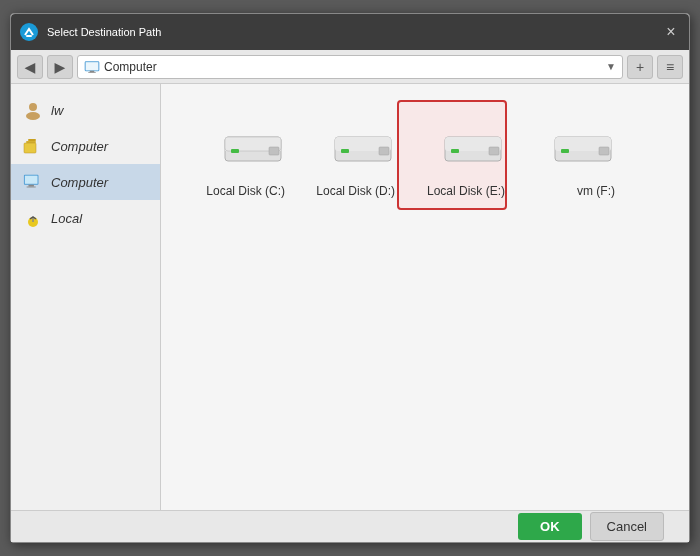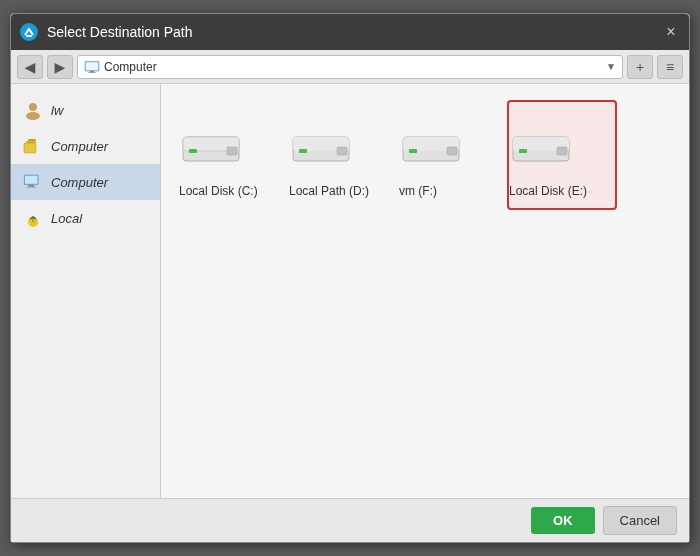--- a/index.html
+++ b/index.html
@@ -35,21 +35,21 @@
       flex-shrink: 0;
     }
     .title-bar-icon {
       width: 20px;
       height: 20px;
       margin-right: 8px;
       flex-shrink: 0;
     }
     .title-bar-text {
       flex: 1;
-      font-size: 14px;
+      font-size: 11px;
       font-weight: normal;
     }
     .title-bar-close {
       width: 20px;
       height: 20px;
       cursor: pointer;
       display: flex;
       align-items: center;
       justify-content: center;
       color: #ccc;
@@ -165,46 +165,46 @@
       display: flex;
       flex-wrap: wrap;
       align-content: flex-start;
       gap: 0;
     }
     .file-item {
       width: 110px;
       height: 110px;
       display: flex;
       flex-direction: column;
-      align-items: flex-start;
+      align-items: flex-end;
       justify-content: flex-end;
       padding-bottom: 10px;
       cursor: pointer;
       border: 2px solid transparent;
       border-radius: 4px;
       gap: 17px;
     }
     .file-item.selected {
       border: 2px solid #cc3333;
       background: #f8e8e8;
     }
     .file-item-label {
       font-size: 12px;
       color: #333;
       text-align: center;
     }
     
     .bottom-bar {
-      height: 44px;
+      height: 32px;
       background: #e8e8e8;
       border-top: 1px solid #ccc;
       display: flex;
       align-items: center;
       justify-content: flex-end;
-      padding: 0 12px;
+      padding: 0 25px;
       gap: 8px;
       flex-shrink: 0;
     }
     .btn-ok {
       background: #2ea84a;
       color: #fff;
       border: none;
       border-radius: 3px;
       padding: 6px 22px;
       font-size: 13px;
@@ -328,44 +328,44 @@
       </div>
 
       <div class="file-item">
         <svg width="64" height="38" viewBox="0 0 64 38">
           <rect x="4" y="8" width="56" height="24" rx="3" fill="#e0e0e0"></rect>
           <rect x="4" y="8" width="56" height="24" rx="3" fill="none" stroke="#b0b0b0" stroke-width="1"></rect>
           <rect x="4" y="8" width="56" height="14" rx="3" fill="#e8e8e8"></rect>
           <rect x="10" y="20" width="8" height="4" rx="1" fill="#44bb44"></rect>
           <rect x="48" y="18" width="10" height="8" rx="1" fill="#c0c0c0" stroke="#a0a0a0" stroke-width="0.5"></rect>
         </svg>
-        <span class="file-item-label">Local Path (D:)</span>
+        <span class="file-item-label">Local Disk (D:)</span>
+      </div>
+
+      <div class="file-item selected">
+        <svg width="64" height="38" viewBox="0 0 64 38">
+          <rect x="4" y="8" width="56" height="24" rx="3" fill="#e0e0e0"></rect>
+          <rect x="4" y="8" width="56" height="24" rx="3" fill="none" stroke="#b0b0b0" stroke-width="1"></rect>
+          <rect x="4" y="8" width="56" height="14" rx="3" fill="#e8e8e8"></rect>
+          <rect x="10" y="20" width="8" height="4" rx="1" fill="#44bb44"></rect>
+          <rect x="48" y="18" width="10" height="8" rx="1" fill="#c0c0c0" stroke="#a0a0a0" stroke-width="0.5"></rect>
+        </svg>
+        <span class="file-item-label">Local Disk (E:)</span>
       </div>
 
       <div class="file-item" style="margin-top: 0; align-self: flex-start;">
         <svg width="64" height="38" viewBox="0 0 64 38">
           <rect x="4" y="8" width="56" height="24" rx="3" fill="#e0e0e0"></rect>
           <rect x="4" y="8" width="56" height="24" rx="3" fill="none" stroke="#b0b0b0" stroke-width="1"></rect>
           <rect x="4" y="8" width="56" height="14" rx="3" fill="#e8e8e8"></rect>
           <rect x="10" y="20" width="8" height="4" rx="1" fill="#44bb44"></rect>
           <rect x="48" y="18" width="10" height="8" rx="1" fill="#c0c0c0" stroke="#a0a0a0" stroke-width="0.5"></rect>
         </svg>
         <span class="file-item-label">vm (F:)</span>
       </div>
-
-      <div class="file-item selected">
-        <svg width="64" height="38" viewBox="0 0 64 38">
-          <rect x="4" y="8" width="56" height="24" rx="3" fill="#e0e0e0"></rect>
-          <rect x="4" y="8" width="56" height="24" rx="3" fill="none" stroke="#b0b0b0" stroke-width="1"></rect>
-          <rect x="4" y="8" width="56" height="14" rx="3" fill="#e8e8e8"></rect>
-          <rect x="10" y="20" width="8" height="4" rx="1" fill="#44bb44"></rect>
-          <rect x="48" y="18" width="10" height="8" rx="1" fill="#c0c0c0" stroke="#a0a0a0" stroke-width="0.5"></rect>
-        </svg>
-        <span class="file-item-label">Local Disk (E:)</span>
-      </div>
     </div>
   </div>
 
   <div class="bottom-bar">
     <button class="btn-ok">OK</button>
     <button class="btn-cancel">Cancel</button>
   </div>
 </div>
 
 </body></html>

